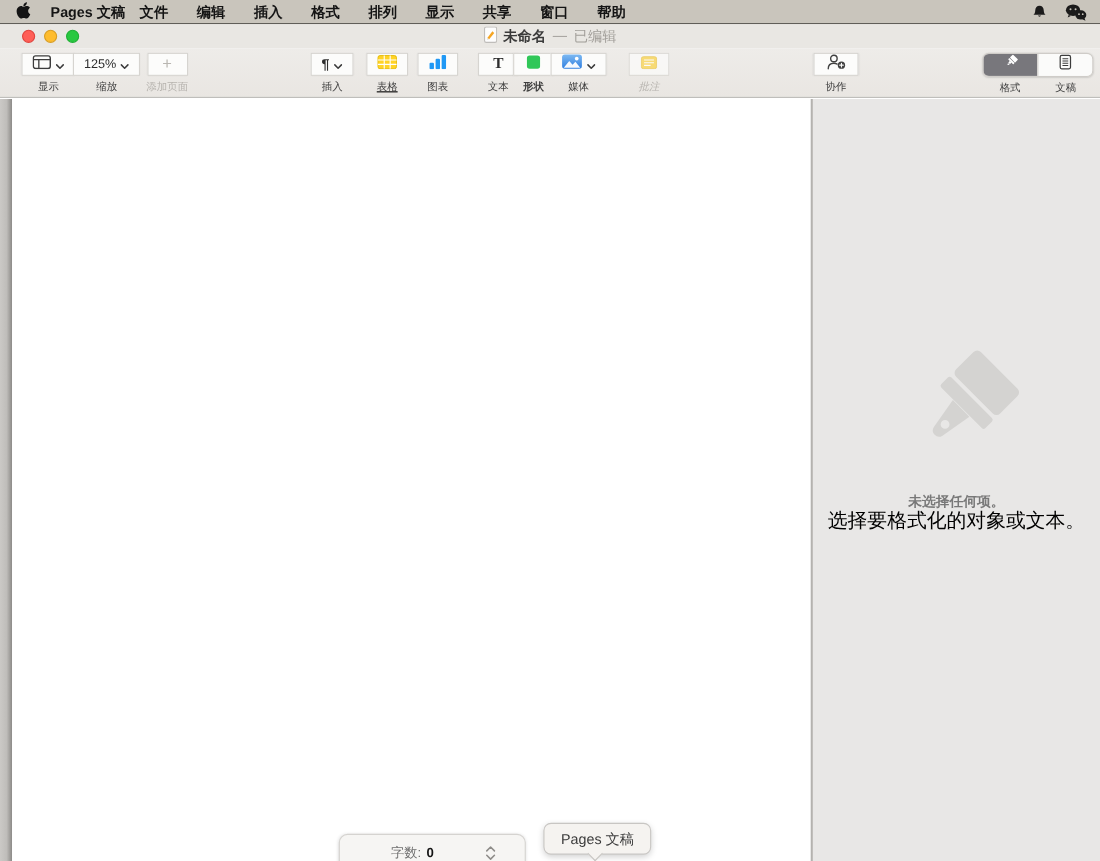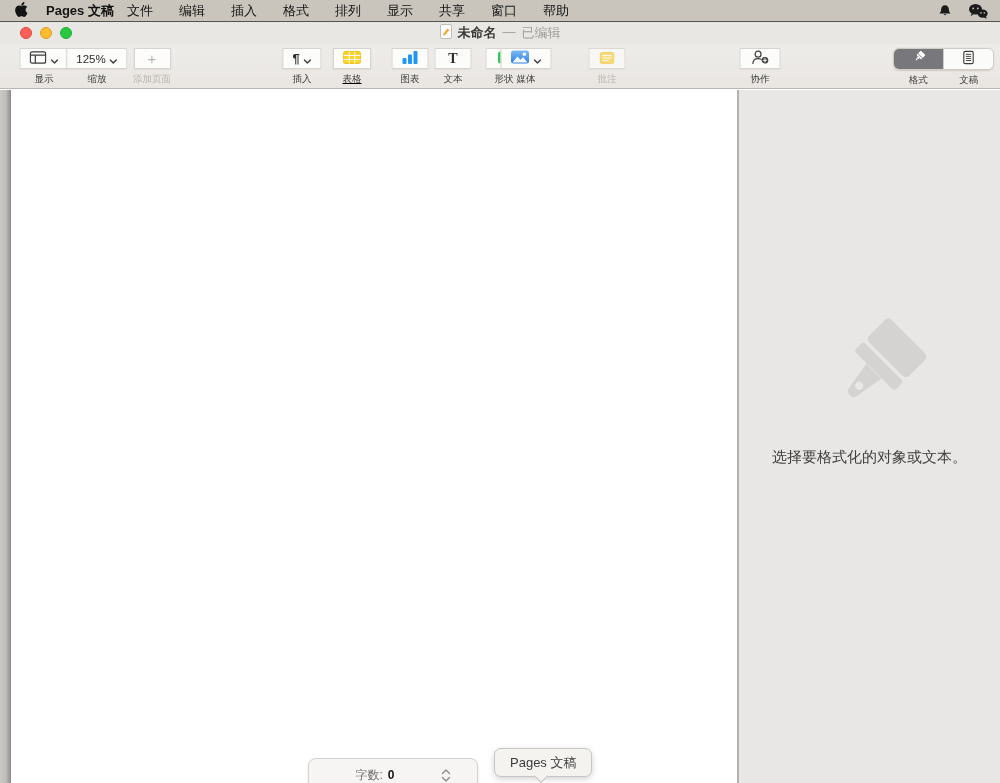--- a/index.html
+++ b/index.html
@@ -12,21 +12,21 @@
   }
 
   
   .menubar {
     position:absolute; left:0; top:0; width:1000px; height:22px;
     background:#c9c5bc; border-bottom:1px solid #55534d;
     display:flex; align-items:center; font-size:13px; color:#141414;
   }
   .menubar .apple { margin-left:14px; display:flex; align-items:center; cursor:default; }
   .menubar .app-name { font-weight:700; margin-left:17px; }
-  .menu-item { padding:0 13px; font-weight:400; }
+  .menu-item { padding:0 13px; font-weight:700; }
   .menu-item:first-of-type { padding-left:26px; }
   .menu-right { margin-left:auto; margin-right:12px; display:flex; align-items:center; gap:16px; }
   .status-icon { display:flex; align-items:center; }
 
   
   .titlebar {
     position:absolute; left:0; top:22px; width:1000px; height:22px;
     background:#e9e7e3; display:flex; align-items:center;
   }
   .traffic { position:absolute; left:20px; top:5px; display:flex; gap:8px; }
@@ -73,21 +73,21 @@
     position:absolute; left:0; top:90px; width:11px; height:693px;
     background:linear-gradient(to right,#cbc9c6 0%,#bfbdba 55%,#999794 88%,#8b8987 100%);
   }
   .doc-canvas { position:absolute; left:11px; top:90px; width:726px; height:693px; background:#ffffff; }
   .vdivider { position:absolute; left:737px; top:90px; width:2px; height:693px; background:#b4b2af; }
   .sidebar { position:absolute; left:739px; top:90px; width:261px; height:693px; background:#e8e7e6; }
 
   .empty-state { position:absolute; left:0; right:0; top:226px; text-align:center; }
   .empty-state svg { display:block; margin:0 auto 14px auto; }
   .empty-title { font-size:12.5px; font-weight:700; color:#787878; line-height:17px; }
-  .empty-sub { font-size:15px; color:#404040; line-height:17px; }
+  .empty-sub { font-size:18px; color:#000000; line-height:17px; }
 
   
   .wordcount {
     position:absolute; left:308px; top:758px; width:170px; height:34px;
     background:#f6f5f3; border:1px solid #d5d3d0; border-radius:8px;
     box-shadow:0 1px 3px rgba(0,0,0,.12);
     display:flex; align-items:center; justify-content:center; gap:5px;
     padding-right:36px; font-size:12px;
   }
   .wc-label { color:#6f6f6f; }
@@ -228,41 +228,41 @@
           <line x1="6.3" y1="0.5" x2="6.3" y2="12.5" stroke="#fff" stroke-width="1"></line>
           <line x1="11.7" y1="0.5" x2="11.7" y2="12.5" stroke="#fff" stroke-width="1"></line>
           <line x1="0.5" y1="4.5" x2="17.5" y2="4.5" stroke="#fff" stroke-width="1"></line>
           <line x1="0.5" y1="8.5" x2="17.5" y2="8.5" stroke="#fff" stroke-width="1"></line>
         </svg>
       </span>
     </div>
     <span class="tlabel">表格</span>
   </div>
 
-  <div class="tool" style="left:410px;">
+  <div class="tool" style="left:398px;">
     <div class="tbtn">
       <span>
         <svg width="17" height="14" viewBox="0 0 17 14">
           <rect x="1" y="8" width="4" height="6" rx="1" fill="#1f98f5"></rect>
           <rect x="6.5" y="4.5" width="4" height="9.5" rx="1" fill="#1f98f5"></rect>
           <rect x="12" y="1" width="4" height="13" rx="1" fill="#1f98f5"></rect>
         </svg>
       </span>
     </div>
     <span class="tlabel">图表</span>
   </div>
 
   <div class="tool" style="left:453px;">
     <div class="tbtn">
       <span class="glyph-T">T</span>
     </div>
     <span class="tlabel">文本</span>
   </div>
 
-  <div class="tool" style="left:504px;">
+  <div class="tool" style="left:485px;font-weight:bold;">
     <div class="tbtn">
       <span>
         <svg width="13" height="13" viewBox="0 0 13 13">
             <rect x="0.5" y="0.5" width="12" height="12" rx="2.5" fill="#30c758"></rect>
           </svg>
       </span>
     </div>
     <span class="tlabel">形状</span>
   </div>
 
@@ -283,21 +283,21 @@
       </span>
       <span>
         <svg width="8" height="5" viewBox="0 0 8 5">
             <path d="M1 1 L4 4 L7 1" fill="none" stroke="#3c3c3c" stroke-width="1.4" stroke-linecap="round" stroke-linejoin="round"></path>
           </svg>
       </span>
     </div>
     <span class="tlabel">媒体</span>
   </div>
 
-  <div class="tool" style="left:607px;">
+  <div class="tool" style="left:590px;font-style:italic;">
     <div class="tbtn dimmed-icon">
       <span>
         <svg width="15" height="12" viewBox="0 0 15 12">
           <rect x="0.5" y="0.5" width="14" height="11" rx="2" fill="#fbd54e" stroke="#e8bf37" stroke-width="0.7"></rect>
           <line x1="3" y1="3.6" x2="12" y2="3.6" stroke="#ffffff" stroke-width="1"></line>
           <line x1="3" y1="6" x2="12" y2="6" stroke="#ffffff" stroke-width="1"></line>
           <line x1="3" y1="8.4" x2="9" y2="8.4" stroke="#ffffff" stroke-width="1"></line>
         </svg>
       </span>
     </div>
@@ -358,20 +358,21 @@
 <div class="sidebar">
   <div class="empty-state">
     <svg width="118" height="118" viewBox="0 0 100 100">
       <g transform="rotate(45 50 50)" fill="#d4d3d1">
         <rect x="26" y="4" width="48" height="27" rx="4"></rect>
         <rect x="26" y="34" width="48" height="11" rx="2"></rect>
         <path d="M41 45.5 h18 l-4.3 25 a4.8 4.8 0 0 1 -9.4 0 z"></path>
         <circle cx="50" cy="63" r="3.4" fill="#e8e7e6"></circle>
       </g>
     </svg>
+    <div class="empty-title">未选择任何项。</div>
     <div class="empty-sub">选择要格式化的对象或文本。</div>
   </div>
 </div>
 
 <div class="wordcount">
   <span class="wc-label">字数:</span>
   <span class="wc-value">0</span>
   <span class="wc-stepper">
     <svg width="10" height="15" viewBox="0 0 10 15">
       <path d="M1.5 5.5 L5 2 L8.5 5.5" fill="none" stroke="#8e8c89" stroke-width="1.4" stroke-linecap="round" stroke-linejoin="round"></path>

